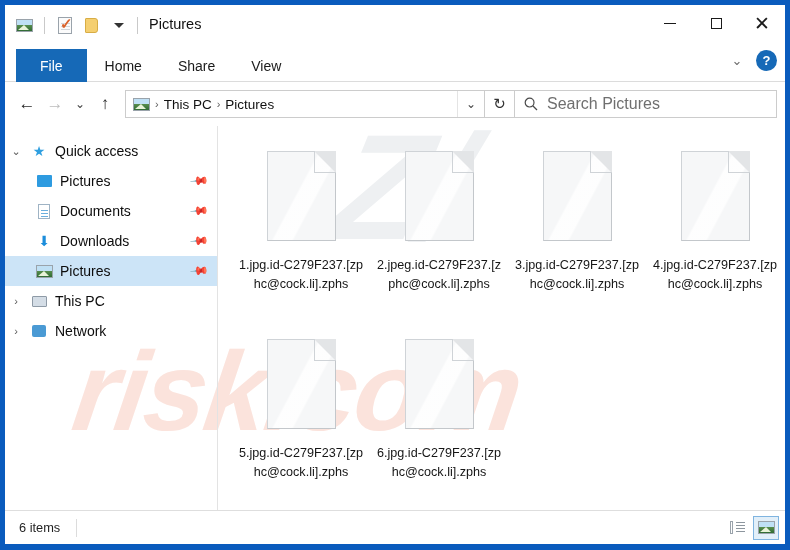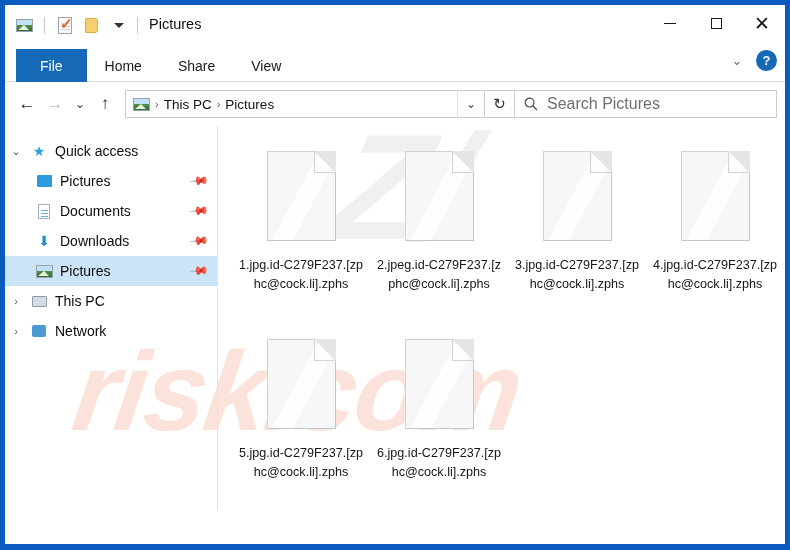--- a/index.html
+++ b/index.html
@@ -674,15 +674,27 @@
                   <span class="fold-edge"></span>
                 </div>
             </div>
             <div class="file-name">6.jpg.id-C279F237.[zphc@cock.li].zphs</div>
           </div>
 
         </div>
       </div>
     </div>
 
+    <div id="status-bar">
+      <span id="item-count">6 items</span>
+      <span id="status-sep"></span>
+      <div id="view-toggles">
+        <div class="view-btn">
+          <span class="details-glyph"></span>
+        </div>
+        <div class="view-btn active">
+          <span class="photo-icon"></span>
+        </div>
+      </div>
+    </div>
 
   </div>
 </div>
 
 </body></html>

